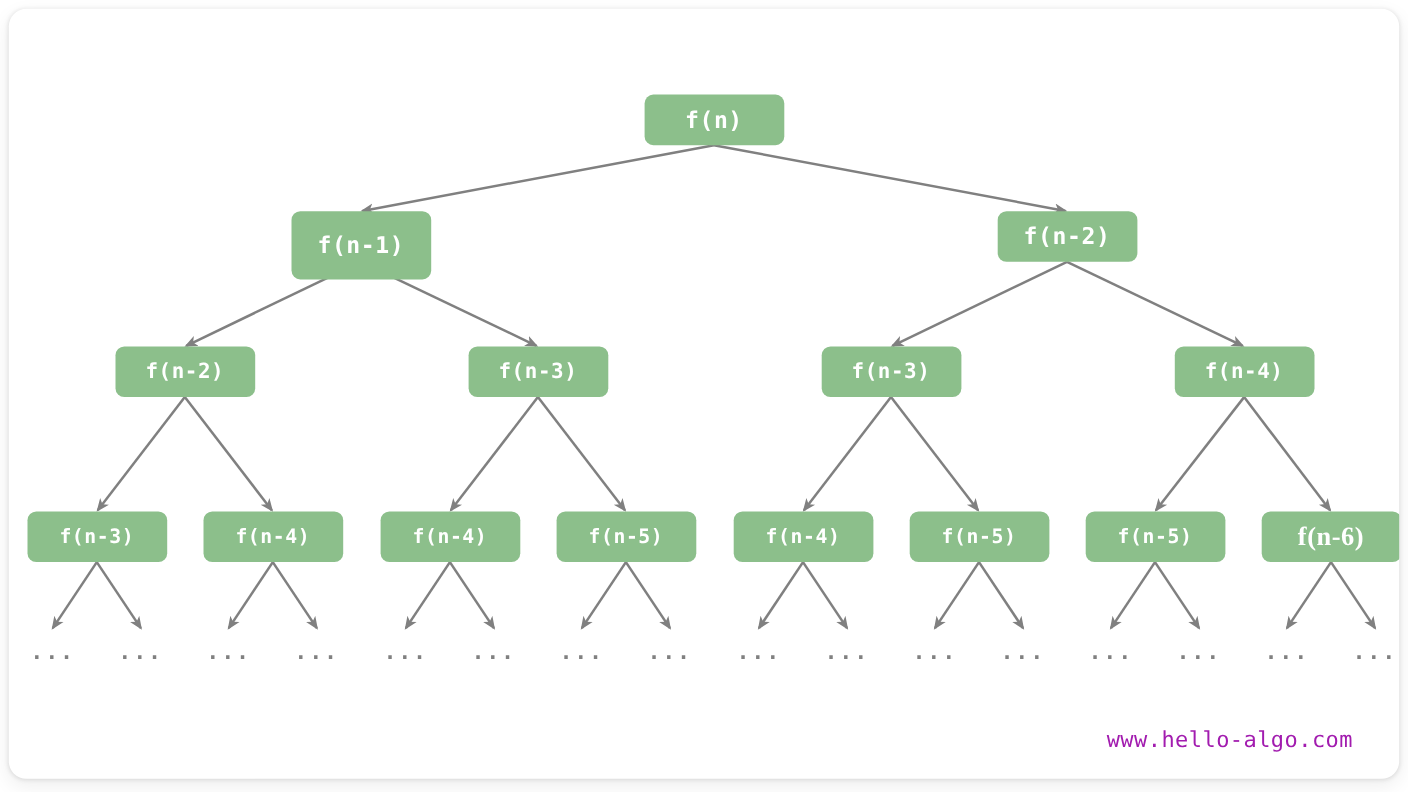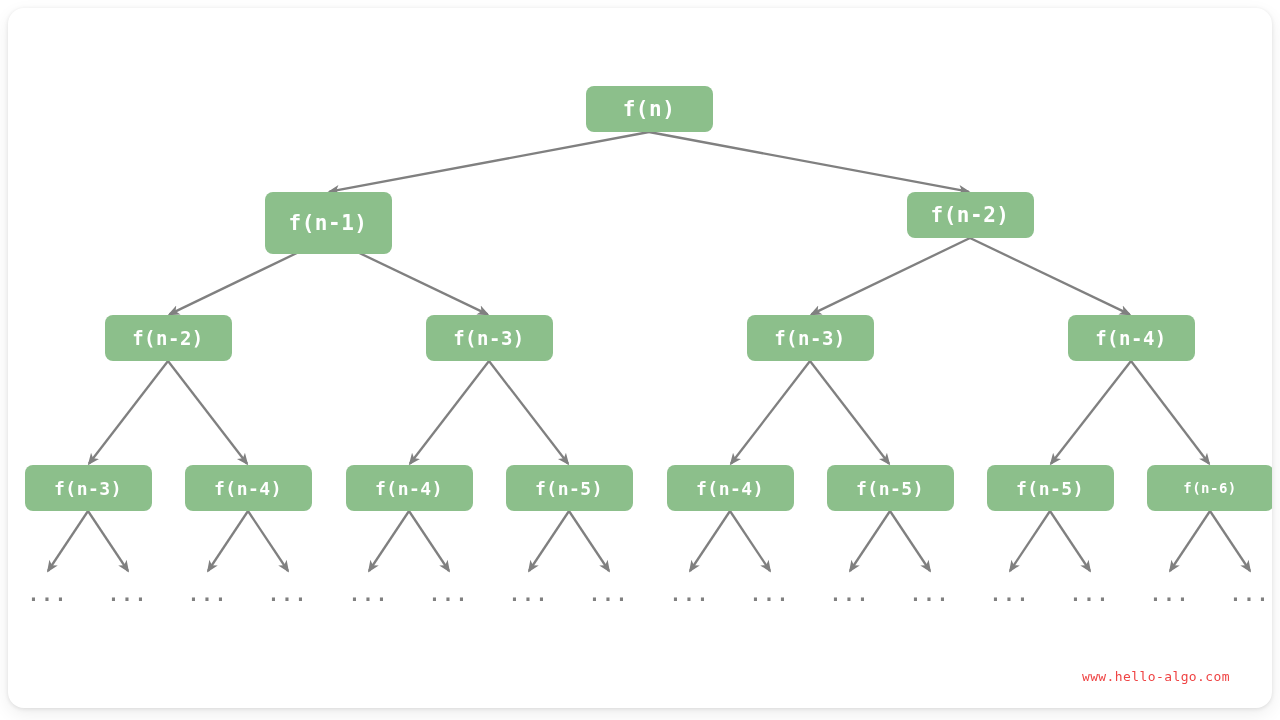--- a/index.html
+++ b/index.html
@@ -67,23 +67,23 @@
     letter-spacing: 2px;
     line-height: 1;
     transform: translate(-50%, -50%);
     white-space: nowrap;
   }
 
   #watermark {
     position: absolute;
     right: 42px;
     bottom: 24px;
-    color: #ef4444;
+    color: #a21caf;
     font-family: "DejaVu Sans Mono", monospace;
-    font-size: 13px;
+    font-size: 20px;
     letter-spacing: 0.4px;
     white-space: nowrap;
   }
 </style>
 </head>
 <body>
 
 <div id="stage">
   <div id="card">
 
@@ -133,21 +133,21 @@
         <div class="tree-node" style="left: 417.5px; top: 307px; width: 127px; height: 46px; font-size: 19px; background: rgb(140, 191, 139); color: rgb(255, 255, 255);">f(n-3)</div>
         <div class="tree-node" style="left: 738.5px; top: 307px; width: 127px; height: 46px; font-size: 19px; background: rgb(140, 191, 139); color: rgb(255, 255, 255);">f(n-3)</div>
         <div class="tree-node" style="left: 1059.5px; top: 307px; width: 127px; height: 46px; font-size: 19px; background: rgb(140, 191, 139); color: rgb(255, 255, 255);">f(n-4)</div>
         <div class="tree-node" style="left: 16.5px; top: 457px; width: 127px; height: 46px; font-size: 18px; background: rgb(140, 191, 139); color: rgb(255, 255, 255);">f(n-3)</div>
         <div class="tree-node" style="left: 176.5px; top: 457px; width: 127px; height: 46px; font-size: 18px; background: rgb(140, 191, 139); color: rgb(255, 255, 255);">f(n-4)</div>
         <div class="tree-node" style="left: 337.5px; top: 457px; width: 127px; height: 46px; font-size: 18px; background: rgb(140, 191, 139); color: rgb(255, 255, 255);">f(n-4)</div>
         <div class="tree-node" style="left: 497.5px; top: 457px; width: 127px; height: 46px; font-size: 18px; background: rgb(140, 191, 139); color: rgb(255, 255, 255);">f(n-5)</div>
         <div class="tree-node" style="left: 658.5px; top: 457px; width: 127px; height: 46px; font-size: 18px; background: rgb(140, 191, 139); color: rgb(255, 255, 255);">f(n-4)</div>
         <div class="tree-node" style="left: 818.5px; top: 457px; width: 127px; height: 46px; font-size: 18px; background: rgb(140, 191, 139); color: rgb(255, 255, 255);">f(n-5)</div>
         <div class="tree-node" style="left: 978.5px; top: 457px; width: 127px; height: 46px; font-size: 18px; background: rgb(140, 191, 139); color: rgb(255, 255, 255);">f(n-5)</div>
-        <div class="tree-node" style="left: 1138.5px; top: 457px; width: 127px; height: 46px; font-size: 14px; background: rgb(140, 191, 139); color: rgb(255, 255, 255);">f(n-6)</div>
+        <div class="tree-node" style="left: 1138.5px; top: 457px; width: 127px; height: 46px; font-size: 24px; background: rgb(140, 191, 139); color: rgb(255, 255, 255); font-family: Liberation Serif, serif;">f(n-6)</div>
       </div>
 
     <div id="ellipsis-layer">
         <div class="ellipsis-mark" style="left: 40px; top: 586px; color: rgb(128, 128, 128);">...</div>
         <div class="ellipsis-mark" style="left: 120px; top: 586px; color: rgb(128, 128, 128);">...</div>
         <div class="ellipsis-mark" style="left: 200px; top: 586px; color: rgb(128, 128, 128);">...</div>
         <div class="ellipsis-mark" style="left: 280px; top: 586px; color: rgb(128, 128, 128);">...</div>
         <div class="ellipsis-mark" style="left: 361px; top: 586px; color: rgb(128, 128, 128);">...</div>
         <div class="ellipsis-mark" style="left: 441px; top: 586px; color: rgb(128, 128, 128);">...</div>
         <div class="ellipsis-mark" style="left: 521px; top: 586px; color: rgb(128, 128, 128);">...</div>

